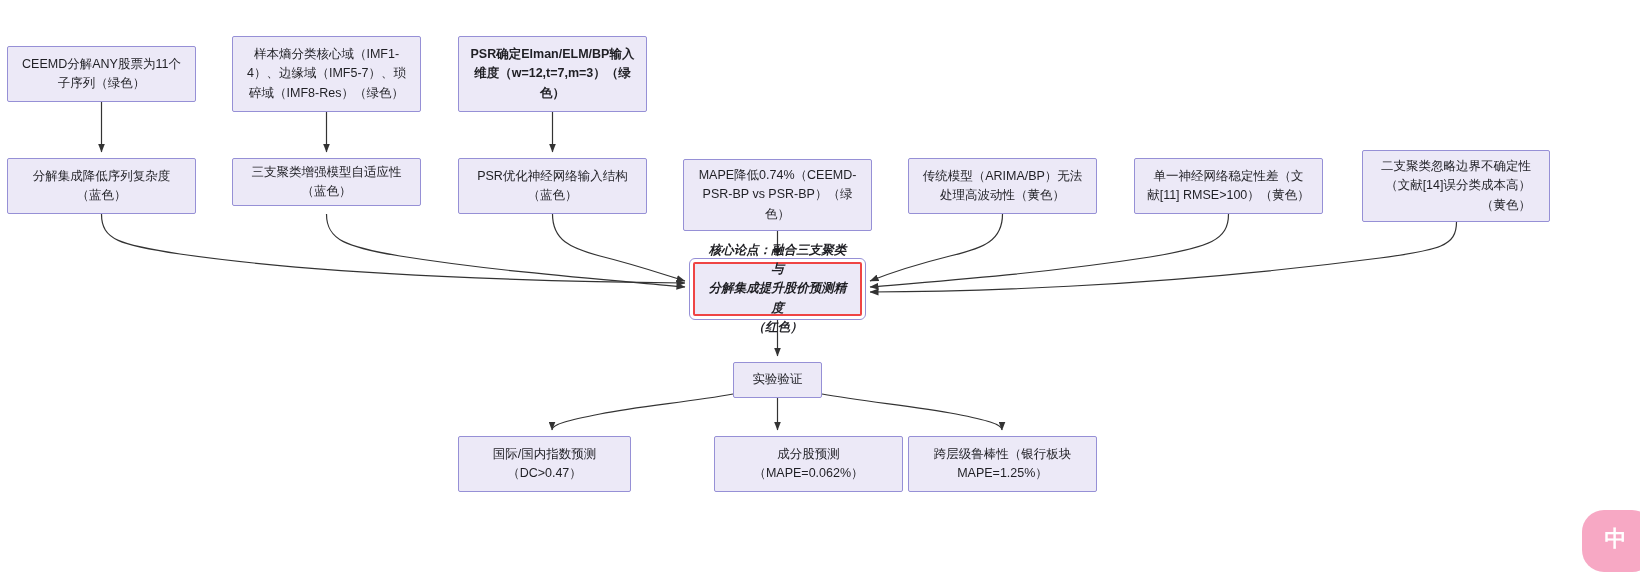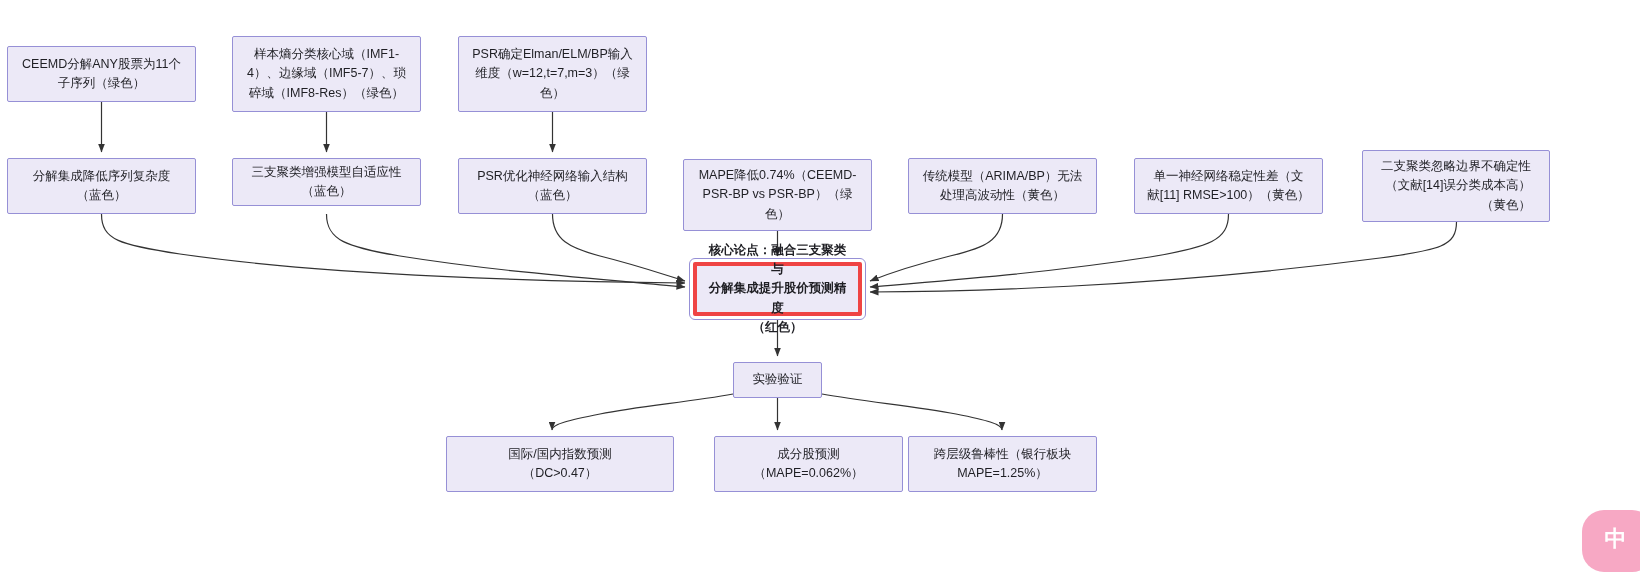--- a/index.html
+++ b/index.html
@@ -23,25 +23,26 @@
     align-items:center;
     justify-content:center;
     text-align:center;
     color:#1f1f24;
     font-size:12.5px;
     line-height:1.55;
     padding:4px 8px;
     white-space:pre-line;
   }
   .node.core{
-    border:4px solid #ef4444;
+    border:2px solid #ef4444;
     outline:1px solid #9690d6;
     outline-offset:3px;
     background:#ece9f7;
     font-weight:600;
+    font-style:italic;
   }
 
   .watermark{
     position:absolute;
     width:72px;height:62px;
     right:-14px;bottom:2px;
     background:#f7a8c4;
     border-radius:22px;
     color:#ffffff;
     font-size:22px;
@@ -88,21 +89,21 @@
       <path d="M822,394 C866,402 916,406 956,414 C986,420 1002,424 1002,430"></path>
     </g>
   </svg>
 
   <div id="nodes">
       <div class="node" style="left: 7px; top: 46px; width: 189px; height: 56px;"><span>CEEMD分解ANY股票为11个
 子序列（绿色）</span></div>
       <div class="node" style="left: 232px; top: 36px; width: 189px; height: 76px; align-items: center;"><span>样本熵分类核心域（IMF1-
 4）、边缘域（IMF5-7）、琐
 碎域（IMF8-Res）（绿色）</span></div>
-      <div class="node" style="left: 458px; top: 36px; width: 189px; height: 76px;"><span>PSR确定Elman/ELM/BP输入
+      <div class="node" style="left: 458px; top: 36px; width: 189px; height: 76px; font-weight: bold;"><span>PSR确定Elman/ELM/BP输入
 维度（w=12,t=7,m=3）（绿
 色）</span></div>
       <div class="node" style="left: 7px; top: 158px; width: 189px; height: 56px;"><span>分解集成降低序列复杂度
 （蓝色）</span></div>
       <div class="node" style="left: 232px; top: 158px; width: 189px; height: 48px;"><span>三支聚类增强模型自适应性
 （蓝色）</span></div>
       <div class="node" style="left: 458px; top: 158px; width: 189px; height: 56px;"><span>PSR优化神经网络输入结构
 （蓝色）</span></div>
       <div class="node" style="left: 683px; top: 150px; width: 189px; height: 72px; margin-top: 9px;"><span>MAPE降低0.74%（CEEMD-
 PSR-BP vs PSR-BP）（绿
@@ -111,21 +112,21 @@
 处理高波动性（黄色）</span></div>
       <div class="node" style="left: 1134px; top: 158px; width: 189px; height: 56px; align-items: center;"><span>单一神经网络稳定性差（文
 献[11] RMSE&gt;100）（黄色）</span></div>
       <div class="node" style="left: 1362px; top: 150px; width: 188px; height: 72px; text-align: right;"><span>二支聚类忽略边界不确定性
 （文献[14]误分类成本高）
 （黄色）</span></div>
       <div class="node core" style="left: 693px; top: 262px; width: 169px; height: 54px;"><span>核心论点：融合三支聚类与
 分解集成提升股价预测精度
 （红色）</span></div>
       <div class="node" style="left: 733px; top: 362px; width: 89px; height: 36px;"><span>实验验证</span></div>
-      <div class="node" style="left: 446px; top: 436px; width: 228px; height: 56px;"><span>国际/国内指数预测
+      <div class="node" style="left: 458px; top: 436px; width: 173px; height: 56px;"><span>国际/国内指数预测
 （DC&gt;0.47）</span></div>
       <div class="node" style="left: 714px; top: 436px; width: 189px; height: 56px;"><span>成分股预测
 （MAPE=0.062%）</span></div>
       <div class="node" style="left: 908px; top: 436px; width: 189px; height: 56px;"><span>跨层级鲁棒性（银行板块
 MAPE=1.25%）</span></div>
     </div>
 
   <div class="watermark">
     <span>中</span>
   </div>

